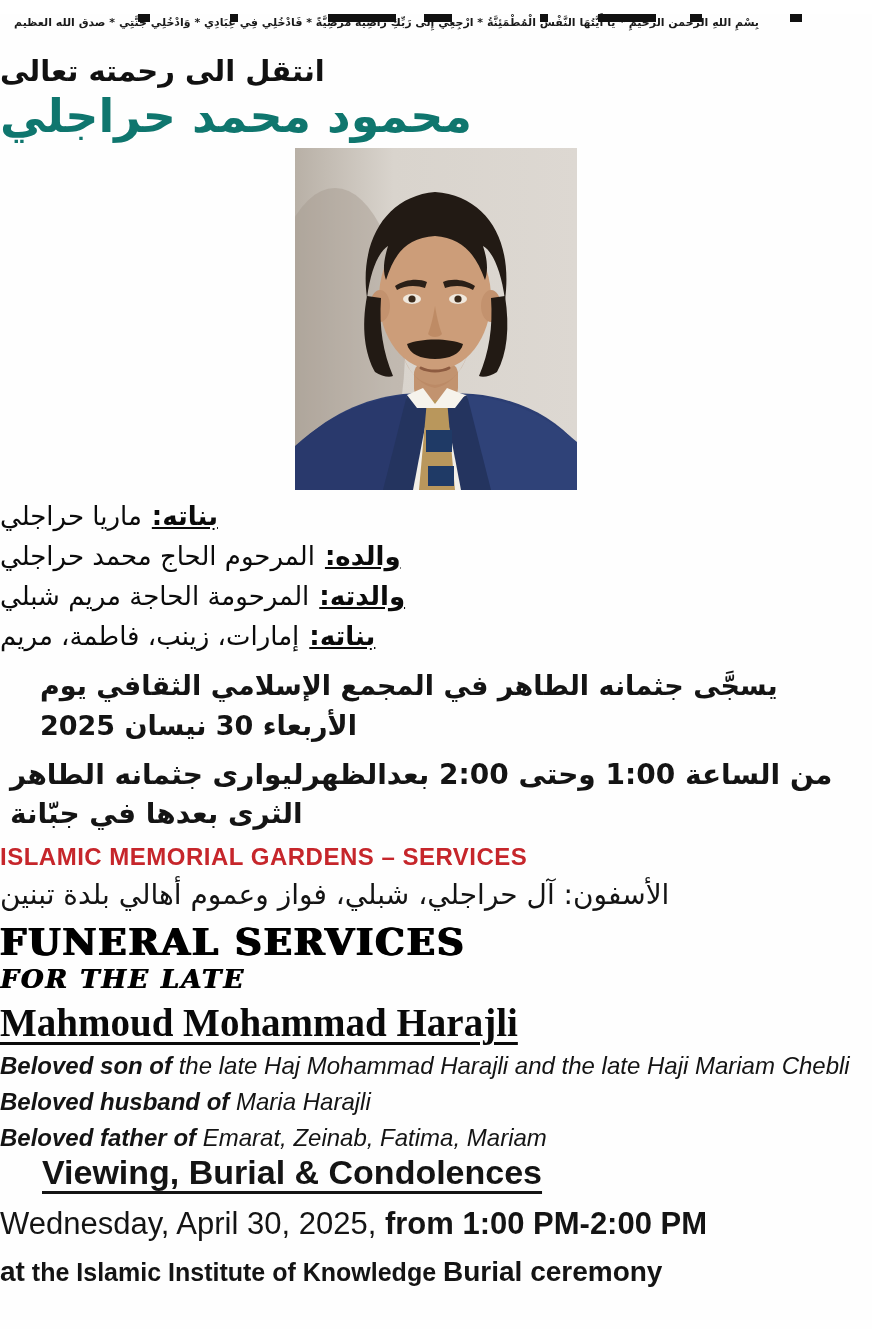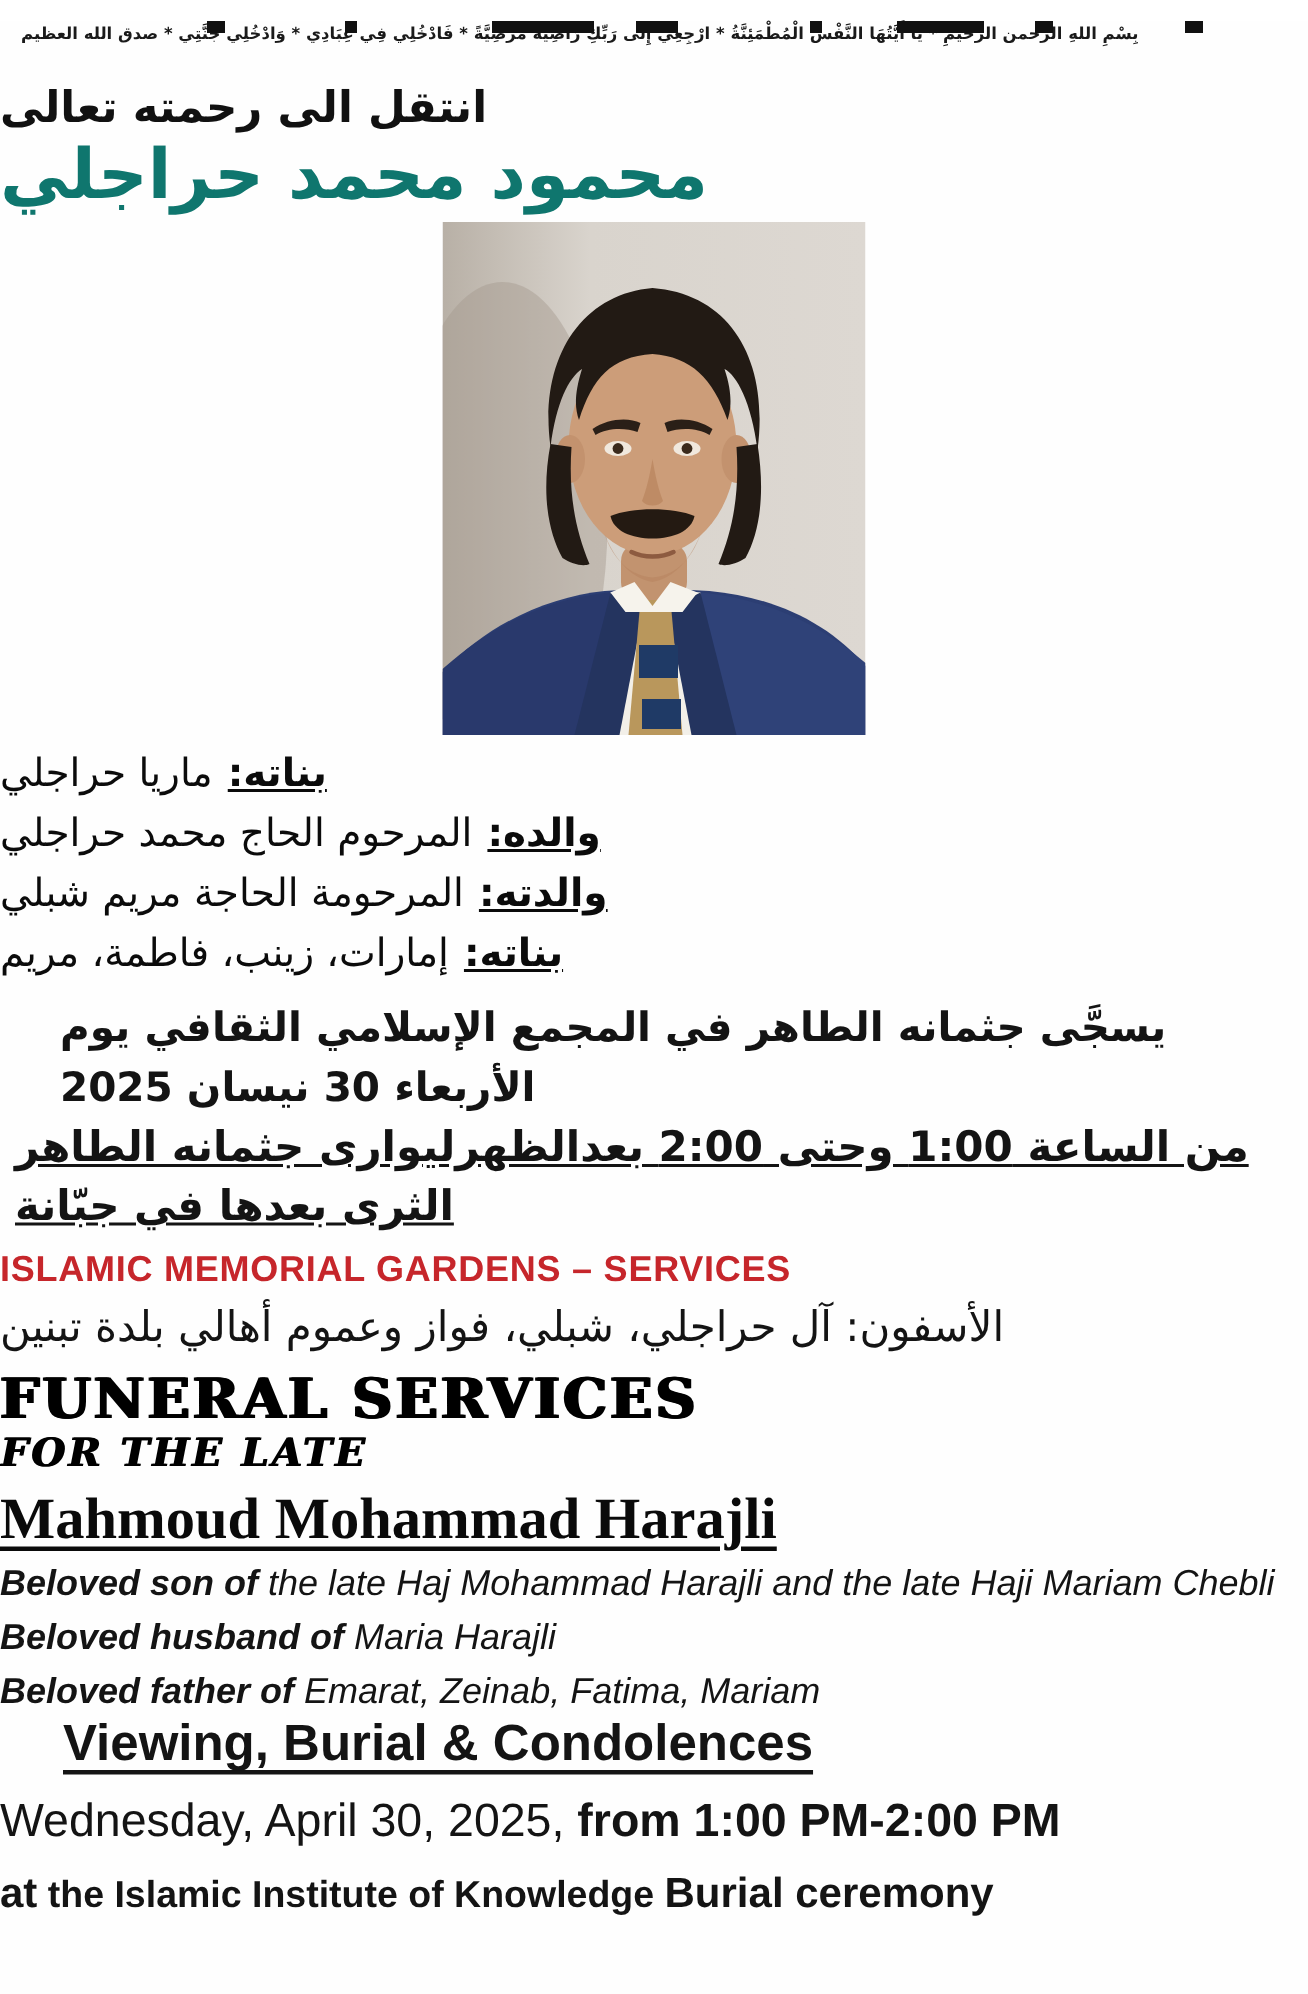--- a/index.html
+++ b/index.html
@@ -36,21 +36,21 @@
 
   .photo-wrap{width:282px;height:342px;margin:6px auto 0 auto;position:relative;}
   .photo-wrap svg{display:block;}
 
   .fam{margin-top:6px;font-size:26px;line-height:40px;color:#0b0b0b;}
   .fam-row{margin:0 auto;}
   .fam-label{font-weight:bold;text-decoration:underline;}
   .fam-val{margin-right:10px;}
 
   .svc1{margin-top:10px;font-size:27px;font-weight:bold;line-height:1.45;padding:0 40px;}
-  .svc2{font-size:28px;font-weight:bold;line-height:1.4;padding:0 10px;text-decoration:underline;}
+  .svc2{margin-top:10px;font-size:28px;font-weight:bold;line-height:1.4;padding:0 10px;}
 
   .red{color:#c6262b;}
   .cemetery1{margin-top:10px;font-size:24px;font-weight:bold;letter-spacing:.5px;}
   .mourners{margin-top:4px;font-size:28px;line-height:1.4;}
 
   .deco1{
     margin-top:6px;font-family:"DejaVu Serif", serif;font-weight:bold;
     font-size:37px;letter-spacing:2px;color:#000;
     text-shadow:1px 0 0 #000, -1px 0 0 #000;
   }

